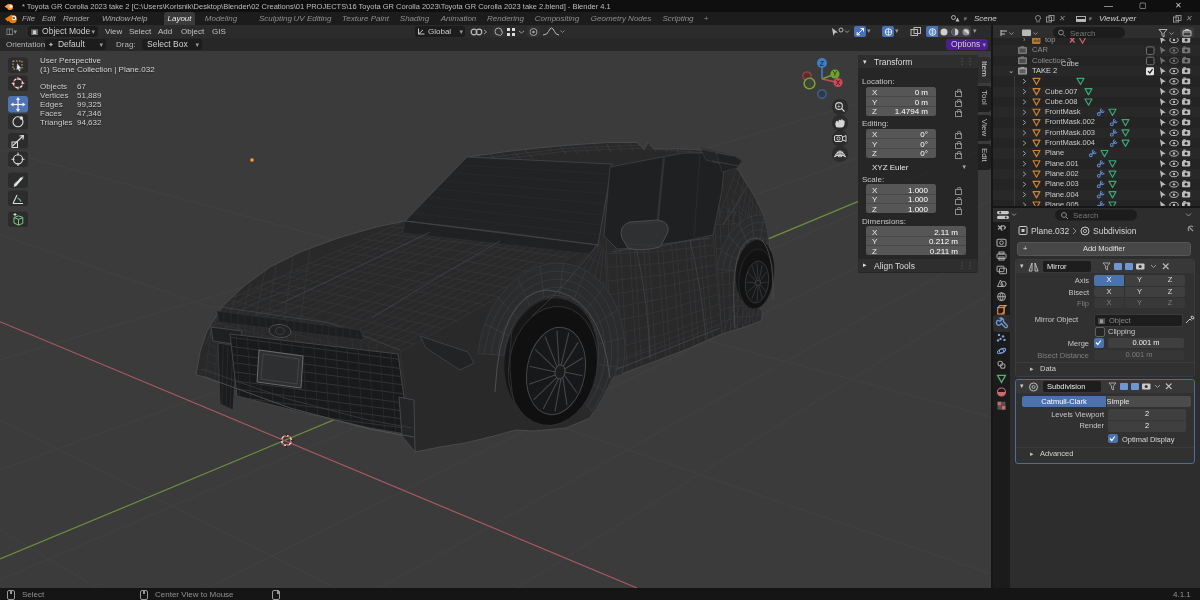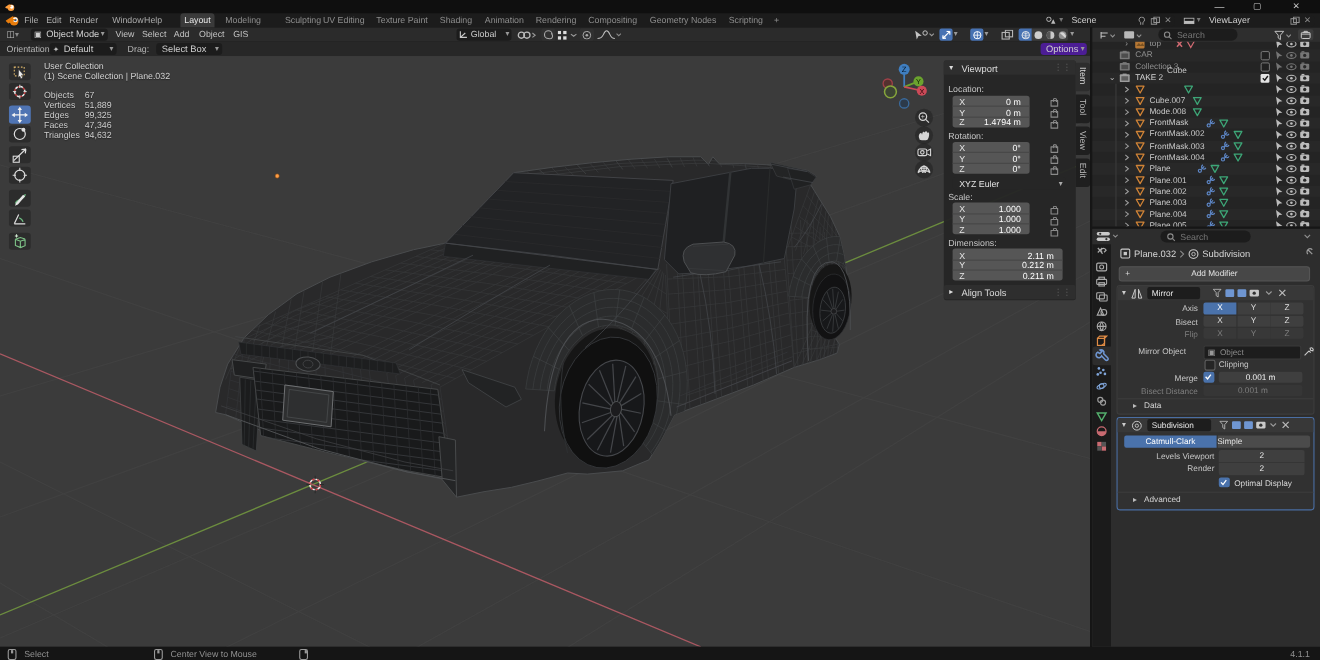--- a/index.html
+++ b/index.html
@@ -1,19 +1,19 @@
 <!DOCTYPE html>
 <html><head>
 <meta charset="utf-8">
 <style>
   html,body{margin:0;padding:0;background:#101010;}
   #app{position:relative;width:1200px;height:600px;overflow:hidden;font-family:"Liberation Sans",sans-serif;-webkit-font-smoothing:antialiased;}
   .abs{position:absolute;}
   #titlebar{left:0;top:0;width:1200px;height:12px;background:#0f0f0f;color:#cfcfcf;font-size:7.5px;}
-  #menubar{left:0;top:12px;width:1200px;height:13px;background:#1c1c1c;color:#ababab;font-size:8px;}
+  #menubar{left:0;top:12px;width:1200px;height:13px;background:#1c1c1c;color:#ababab;font-size:8px;font-style:italic;}
   #vph1{left:0;top:25px;width:991px;height:13px;background:#2b2b2b;color:#c3c3c3;font-size:8px;}
   #vph2{left:0;top:38px;width:991px;height:13px;background:#272727;color:#b5b5b5;font-size:8px;}
   #viewport{left:0;top:51px;width:991px;height:537px;background:#3a3a3a;overflow:hidden;}
   #statusbar{left:0;top:588px;width:1200px;height:12px;background:#151515;color:#919191;font-size:8px;}
   #rightcol{left:991px;top:25px;width:209px;height:563px;background:#161616;}
   #outliner{left:993px;top:25px;width:207px;height:181px;background:#242424;overflow:hidden;}
   #props{left:993px;top:208px;width:207px;height:380px;background:#2d2d2d;overflow:hidden;}
   .wtab{position:absolute;top:0;height:13px;line-height:13px;color:#8e8e8e;font-size:8px;text-align:center;}
   .wtab.active{background:#3a3a3a;color:#e8e8e8;border-radius:3px 3px 0 0;}
   .chip{position:absolute;background:#1c1c1c;border-radius:3px;color:#cfcfcf;}
@@ -24,20 +24,21 @@
 </head>
 <body>
 <div id="app">
 
   <div id="titlebar" class="abs">
     <svg class="abs" style="left:4px;top:2px" width="10" height="9" viewBox="0 0 20 16">
         <circle cx="12" cy="9" r="6" fill="#ff9e3d"></circle>
         <circle cx="13.5" cy="7.5" r="3.2" fill="#fff"></circle>
         <path d="M1 8 L10 2 L8 6 L14 6 L5 11 Z" fill="#ff9e3d"></path>
       </svg>
+    <span class="abs" style="left:22px;top:1.5px;color:#bdbdbd;">* Toyota GR Corolla 2023 take 2 [C:\Users\Korisnik\Desktop\Blender\02 Creations\01 PROJECTS\16 Toyota GR Corolla 2023\Toyota GR Corolla 2023 take 2.blend] - Blender 4.1</span>
     <span class="abs" style="left:1104px;top:1px;color:#c9c9c9;font-size:9px;">—</span>
     <span class="abs" style="left:1139px;top:1px;color:#c9c9c9;font-size:8px;">▢</span>
     <span class="abs" style="left:1175px;top:1px;color:#c9c9c9;font-size:8px;">✕</span>
   </div>
 
   <div id="menubar" class="abs">
     <svg class="abs" style="left:5px;top:1px" width="13" height="11" viewBox="0 0 20 16">
         <circle cx="12" cy="9" r="6.2" fill="#e87d0d"></circle>
         <circle cx="13.8" cy="7.2" r="3.4" fill="#fff"></circle>
         <circle cx="13.8" cy="7.4" r="1.7" fill="#265787"></circle>
@@ -646,21 +647,21 @@
       <path d="M5 146.5 L9 138 M5 146.5 h10" stroke="#dedede" stroke-width="1.1" fill="none"></path>
       <path d="M9.5 141 A6 6 0 0 1 13 144.5" stroke="#6fbf84" stroke-width="1.2" fill="none"></path>
 
       <g stroke="#7ec488" stroke-width="1" fill="none">
         <path d="M6 160.5 l4.5 1.8 4.3-1.6 M6 160.5 v5.6 l4.7 2 4.1-1.8 v-5.8 M10.5 162.3 v5.8 M6 160.5 l4.5-1.6 4.3 1.4"></path>
       </g>
       <path d="M5.5 157.5 h3 M7 156 v3" stroke="#cfe6cf" stroke-width="1"></path>
     </svg>
 
     
-    <div class="abs" style="left:40px;top:4.5px;color:#d4d4d4;font-size:8px;text-shadow:0 1px 1px rgba(0,0,0,.5);">User Collection</div>
+    <div class="abs" style="left:40px;top:4.5px;color:#d4d4d4;font-size:8px;text-shadow:0 1px 1px rgba(0,0,0,.5);">User Perspective</div>
     <div class="abs" style="left:40px;top:14px;color:#d4d4d4;font-size:8px;text-shadow:0 1px 1px rgba(0,0,0,.5);">(1) Scene Collection | Plane.032</div>
     <div class="abs" style="left:40px;top:31px;color:#cdcdcd;font-size:8px;line-height:9px;text-shadow:0 1px 1px rgba(0,0,0,.5);">
       Objects<br>Vertices<br>Edges<br>Faces<br>Triangles</div>
     <div class="abs" style="left:77px;top:31px;color:#cdcdcd;font-size:8px;line-height:9px;text-shadow:0 1px 1px rgba(0,0,0,.5);">
       67<br>51,889<br>99,325<br>47,346<br>94,632</div>
 
     
     <svg class="abs" style="left:796px;top:0px" width="60" height="50" viewBox="0 0 60 50">
       <g stroke-width="1.6">
         <line x1="26" y1="28" x2="26" y2="14" stroke="#3f7ec0"></line>
@@ -700,37 +701,37 @@
       </g>
       <g stroke="#d5d5d5" fill="none" stroke-width="1">
         <path d="M4.5 60 q5.5-4.5 11 0 M5.2 58 q4.8 1.6 9.6 0 M7 55.5 q3 1 6 0 M10 53.8 v6.4 M7.2 54.6 l1.6 5.6 M12.8 54.6 l-1.6 5.6 M10 53.8 q-4 1.5-5.5 6.2 M10 53.8 q4 1.5 5.5 6.2"></path>
       </g>
     </svg>
 
     
     <div class="abs" style="left:858px;top:4px;width:120px;height:218px;background:rgba(37,37,37,0.96);border-radius:2px;font-size:8px;color:#c6c6c6;">
       <div class="abs" style="left:0;top:0;width:120px;height:13px;background:#2e2e2e;border-radius:2px 2px 0 0;">
           <span style="position:absolute;left:5px;top:3px;color:#ddd;font-size:7px;">▾</span>
-          <span style="position:absolute;left:16px;top:2px;color:#dcdcdc;font-size:8.5px;">Viewport</span>
+          <span style="position:absolute;left:16px;top:2px;color:#dcdcdc;font-size:8.5px;">Transform</span>
           <span style="position:absolute;right:4px;top:2px;color:#666;">⋮⋮</span>
         </div>
       <div class="abs" style="left:4px;top:22px;">Location:</div>
       <div class="abs" style="left:8px;top:31.5px;width:70px;height:29px;background:#565656;border-radius:2.5px;"></div>
       <div class="abs" style="left:8px;top:41px;width:70px;height:0.8px;background:#474747;"></div>
       <div class="abs" style="left:8px;top:50.7px;width:70px;height:0.8px;background:#474747;"></div>
       <div class="abs" style="left:14px;top:33px;color:#e8e8e8;">X</div>
         <div class="abs" style="left:30px;top:33px;width:40px;text-align:right;color:#fff;">0 m</div>
       <div class="abs" style="left:14px;top:42.7px;color:#e8e8e8;">Y</div>
         <div class="abs" style="left:30px;top:42.7px;width:40px;text-align:right;color:#fff;">0 m</div>
       <div class="abs" style="left:14px;top:52.4px;color:#e8e8e8;">Z</div>
         <div class="abs" style="left:22px;top:52.4px;width:48px;text-align:right;color:#fff;">1.4794 m</div>
       <span class="lockicon" style="left:97px;top:36px;"></span>
         <span class="lockicon" style="left:97px;top:46px;"></span>
         <span class="lockicon" style="left:97px;top:56px;"></span>
-      <div class="abs" style="left:4px;top:64px;">Rotation:</div>
+      <div class="abs" style="left:4px;top:64px;">Editing:</div>
       <div class="abs" style="left:8px;top:73.5px;width:70px;height:29px;background:#565656;border-radius:2.5px;"></div>
       <div class="abs" style="left:8px;top:83.2px;width:70px;height:0.8px;background:#474747;"></div>
       <div class="abs" style="left:8px;top:92.9px;width:70px;height:0.8px;background:#474747;"></div>
       <div class="abs" style="left:14px;top:75px;color:#e8e8e8;">X</div>
         <div class="abs" style="left:30px;top:75px;width:40px;text-align:right;color:#fff;">0°</div>
       <div class="abs" style="left:14px;top:84.7px;color:#e8e8e8;">Y</div>
         <div class="abs" style="left:30px;top:84.7px;width:40px;text-align:right;color:#fff;">0°</div>
       <div class="abs" style="left:14px;top:94.4px;color:#e8e8e8;">Z</div>
         <div class="abs" style="left:30px;top:94.4px;width:40px;text-align:right;color:#fff;">0°</div>
       <span class="lockicon" style="left:97px;top:78px;"></span>
@@ -829,21 +830,21 @@
         <span style="position:absolute;left:15px;color:#bbb;">⌄</span>
         <span style="position:absolute;left:39px;">TAKE 2</span>
       </div>
     <div class="ol-row" style="top:34px;margin-left:16px;">
         <span style="position:absolute;left:52px;">Cube</span>
       </div>
     <div class="ol-row" style="top:61.5px;">
         <span style="position:absolute;left:52px;">Cube.007</span>
       </div>
     <div class="ol-row" style="top:71.8px;">
-        <span style="position:absolute;left:52px;">Mode.008</span>
+        <span style="position:absolute;left:52px;">Cube.008</span>
       </div>
     <div class="ol-row" style="top:82.1px;">
         <span style="position:absolute;left:52px;">FrontMask</span>
       </div>
     <div class="ol-row" style="top:92.4px;">
         <span style="position:absolute;left:52px;">FrontMask.002</span>
       </div>
     <div class="ol-row" style="top:102.7px;">
         <span style="position:absolute;left:52px;">FrontMask.003</span>
       </div>

